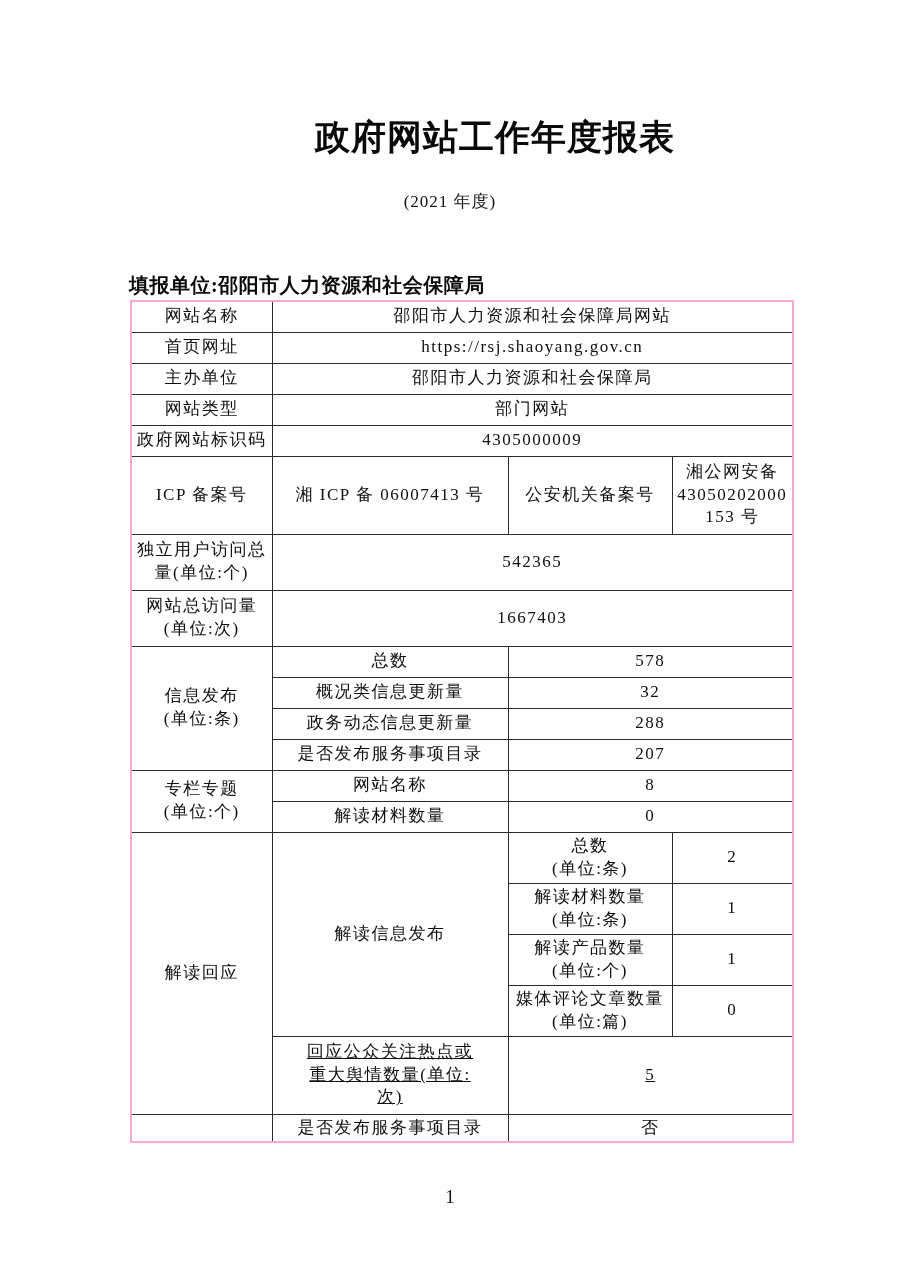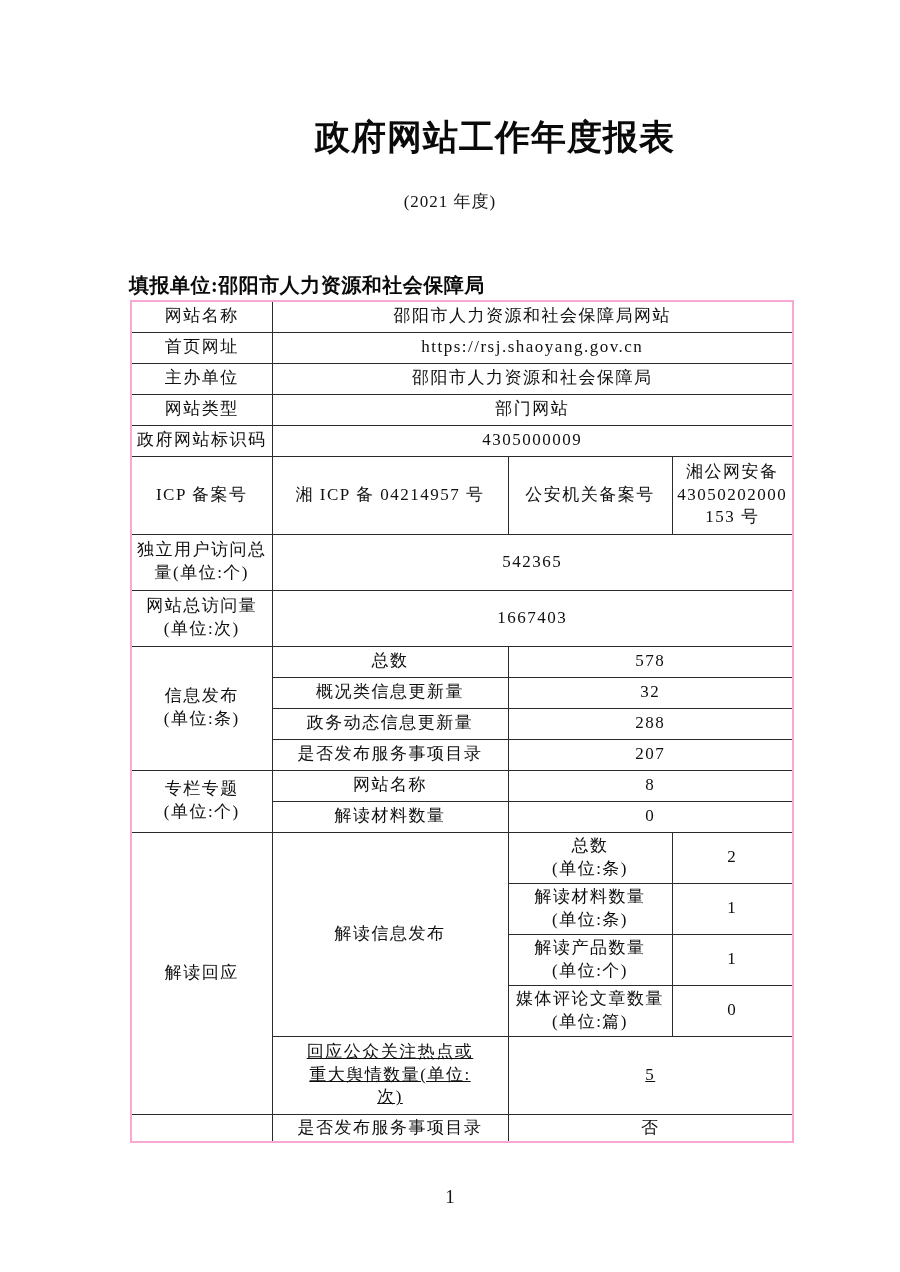--- a/index.html
+++ b/index.html
@@ -94,21 +94,21 @@
       <td>网站类型</td>
       <td colspan="3">部门网站</td>
     </tr>
     <tr class="r-basic">
       <td>政府网站标识码</td>
       <td colspan="3" class="num">4305000009</td>
     </tr>
 
     <tr class="r-icp">
       <td>ICP 备案号</td>
-      <td>湘 ICP 备 04214957 号</td>
+      <td>湘 ICP 备 06007413 号</td>
       <td>公安机关备案号</td>
       <td class="wrap-all">湘公网安备
 43050202000
 153 号</td>
     </tr>
 
     <tr class="r-visit">
       <td>独立用户访问总
 量(单位:个)</td>
       <td colspan="3" class="num">542365</td>

